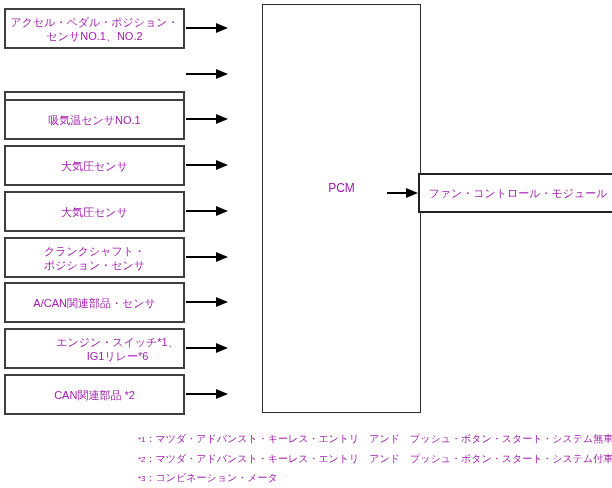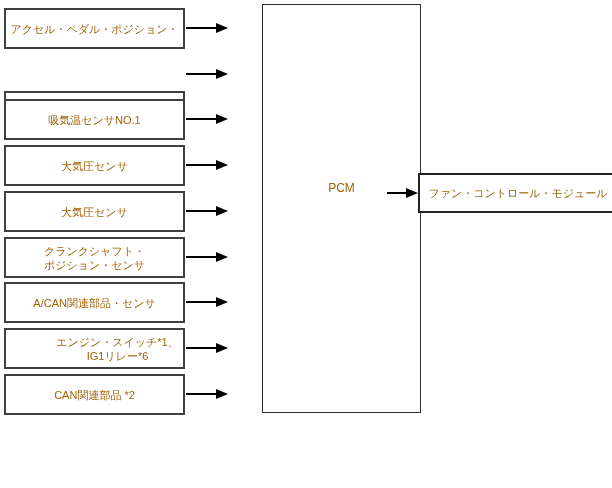--- a/index.html
+++ b/index.html
@@ -6,21 +6,21 @@
     margin: 0;
     padding: 0;
     background: #ffffff;
   }
   .canvas {
     position: relative;
     width: 612px;
     height: 488px;
     background: #ffffff;
     font-family: "Liberation Sans", sans-serif;
-    color: #a16207;
+    color: #a21caf;
     overflow: hidden;
   }
   .sensor-box {
     position: absolute;
     left: 4px;
     width: 181px;
     height: 41px;
     border: 2px solid #3f3f3f;
     background: #ffffff;
     box-sizing: border-box;
@@ -116,20 +116,21 @@
     font-size: 8px;
   }
 </style>
 </head>
 <body>
 
 <div class="canvas">
 
   <div class="sensor-box sb1">
     <span>アクセル・ペダル・ポジション・</span>
+    <span>センサNO.1、NO.2</span>
   </div>
   <div class="sensor-box sb2">
     <span>エアフロ・センサ</span>
   </div>
   <div class="sensor-box sb3">
     <span>吸気温センサNO.1</span>
   </div>
   <div class="sensor-box sb4">
     <span>大気圧センサ</span>
   </div>
@@ -164,14 +165,19 @@
   <div class="pcm-box">
     <span class="pcm-label">PCM</span>
   </div>
 
   <div class="arrow out-arrow"></div>
 
   <div class="out-box">
     <span>ファン・コントロール・モジュール</span>
   </div>
 
+  <div class="footnotes">
+    <div><span class="fn-marker">*1</span><span>：マツダ・アドバンスト・キーレス・エントリ　アンド　プッシュ・ボタン・スタート・システム無車</span></div>
+    <div><span class="fn-marker">*2</span><span>：マツダ・アドバンスト・キーレス・エントリ　アンド　プッシュ・ボタン・スタート・システム付車</span></div>
+    <div><span class="fn-marker">*3</span><span>：コンビネーション・メータ</span></div>
+  </div>
 
 </div>
 
 </body></html>

